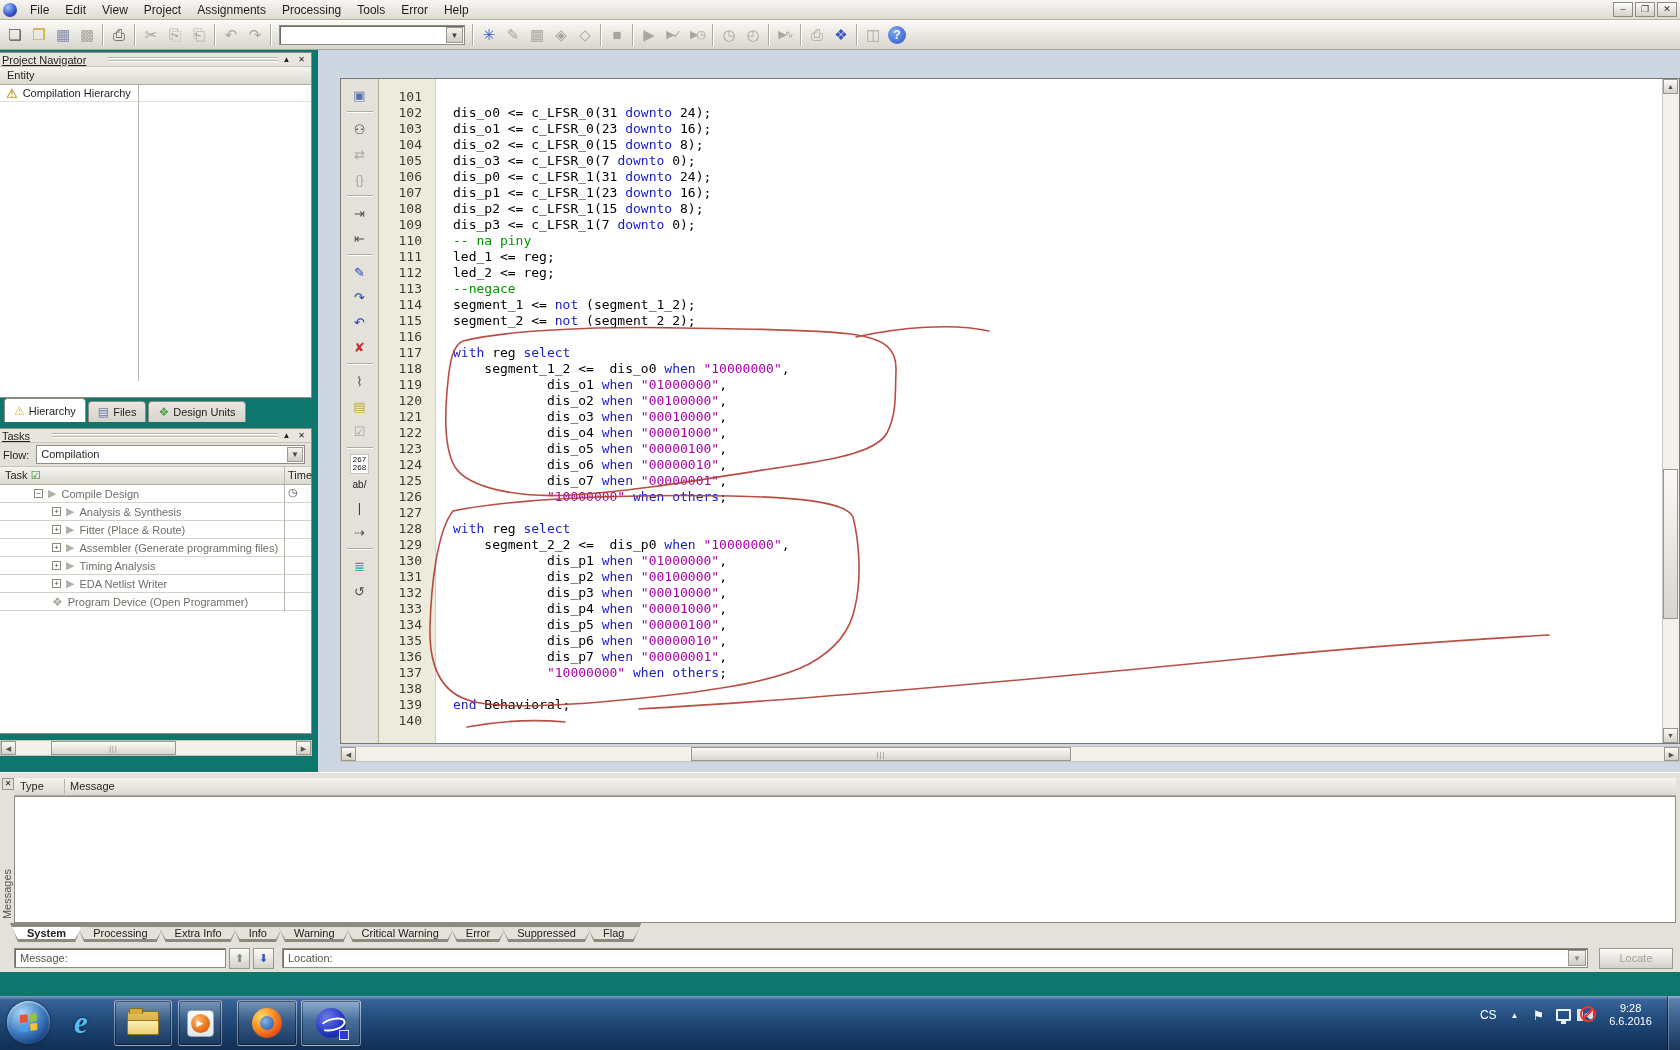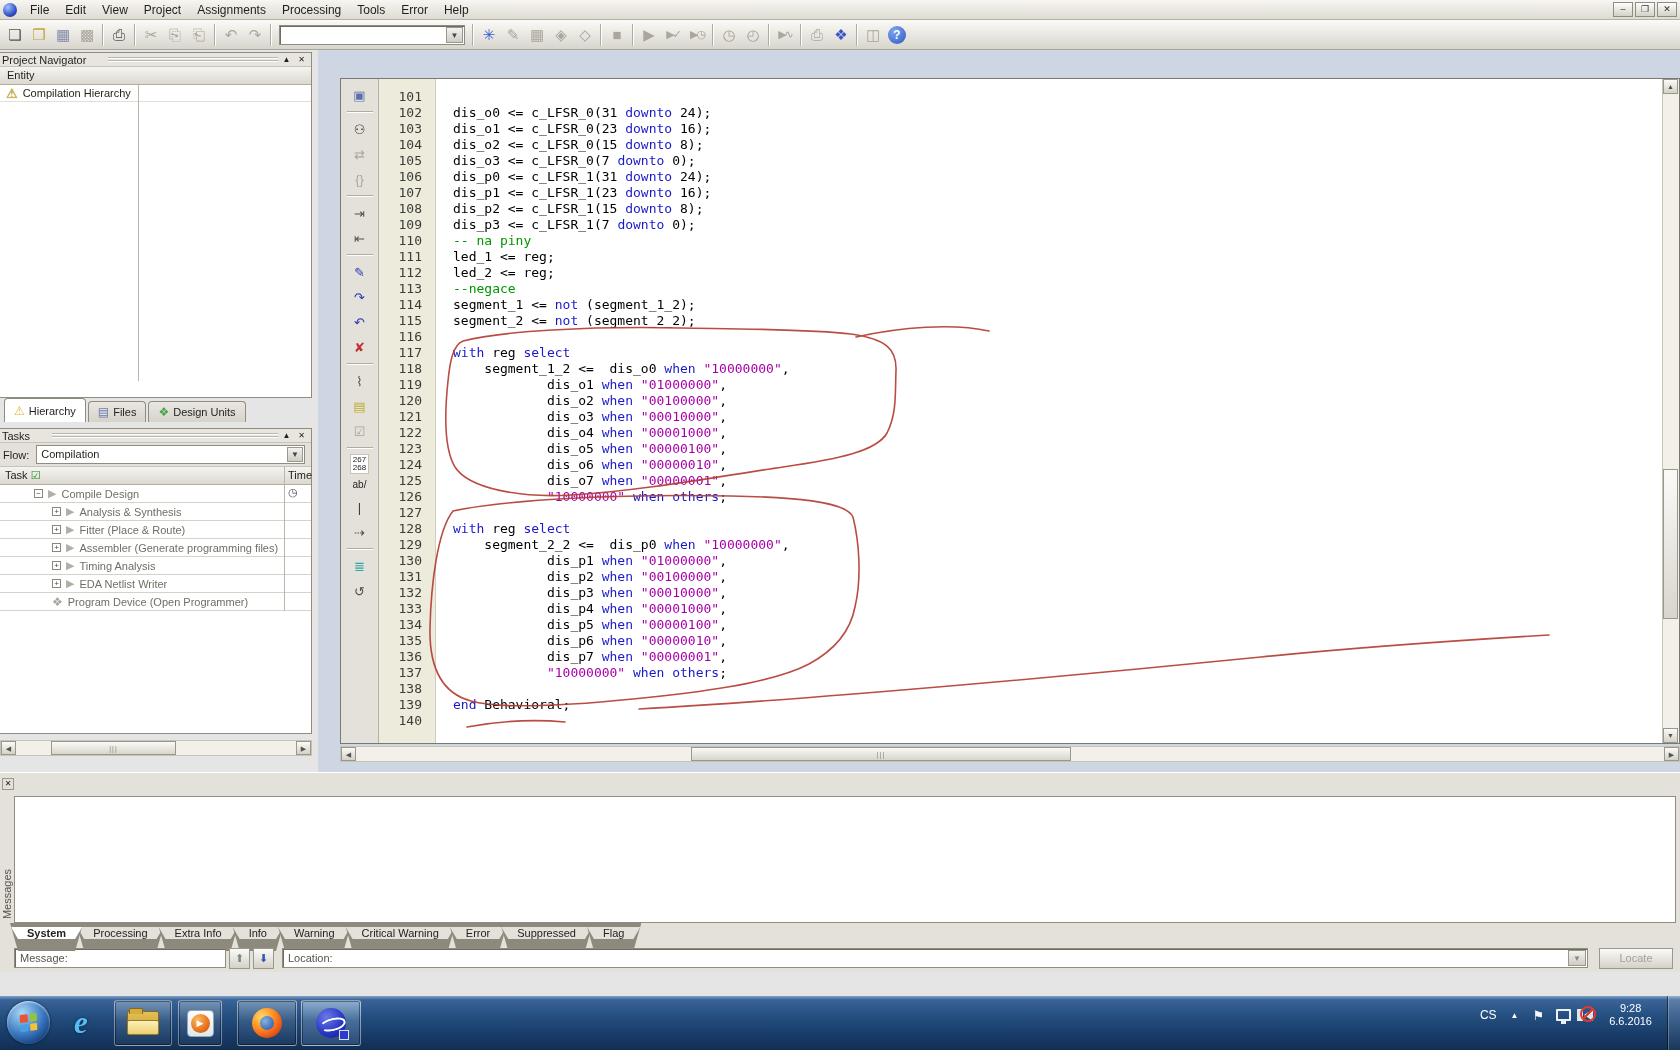--- a/index.html
+++ b/index.html
@@ -1,18 +1,18 @@
 <!DOCTYPE html>
 <html><head>
 <meta charset="utf-8">
 <style>
   * { margin:0; padding:0; box-sizing:border-box; }
   html,body { background:#555; }
   .screen { position:relative; width:1680px; height:1050px; overflow:hidden;
-            background:#e5e5e5; font-family:"Liberation Sans",sans-serif; color:#201f1b; }
+            background:#0f766e; font-family:"Liberation Sans",sans-serif; color:#201f1b; }
 
   
   .menubar { position:absolute; left:0; top:0; width:100%; height:20px;
              background:linear-gradient(#f8f6f2,#dedbd3); border-bottom:1px solid #b3b0a5;
              display:flex; align-items:center; }
   .app-icon { width:14px; height:14px; margin:0 5px 0 3px; border-radius:50%;
               background:radial-gradient(circle at 35% 30%, #9fc4ff, #3451c8 60%, #15247a); flex:0 0 auto; }
   .menu-item { font-size:12px; padding:2px 8px; cursor:default; }
   .win-buttons { position:absolute; right:3px; top:2px; display:flex; gap:2px; }
   .win-btn { width:20px; height:15px; background:linear-gradient(#fdfdfc,#d4d1c8);
@@ -33,21 +33,21 @@
               background:linear-gradient(#f4f2ee,#cfccc4); border:1px solid #9a978b;
               font-size:8px; color:#444; text-align:center; line-height:15px; }
   .tb-help { width:18px; height:18px; border-radius:50%;
              background:radial-gradient(circle at 35% 30%, #7fa8f0, #2a55c0);
              color:#fff; font-weight:bold; font-size:12px; text-align:center; line-height:18px; margin-left:3px; }
 
   
   .panel { position:absolute; background:#fff; border:1px solid #8f8d80; }
   .panel-head { height:14px; background:#e8e5df; display:flex; align-items:center;
                 padding:0 3px 0 5px; border-bottom:1px solid #c6c3b8; }
-  .panel-title { font-size:11px; white-space:nowrap; margin-right:22px; }
+  .panel-title { font-size:11px; white-space:nowrap; margin-right:22px;text-decoration:underline; }
   .panel-grip { flex:1; height:6px; background:repeating-linear-gradient(#b9b6ab 0 1px,#fdfdfc 1px 2px, transparent 2px 3px); margin-top:1px;}
   .ph-btn { width:13px; height:12px; margin-left:2px; font-size:8px; line-height:11px; text-align:center;
             color:#222; background:#e8e5df; }
   .col-head { background:linear-gradient(#f6f4f0,#dcd9d1); border-bottom:1px solid #b0ad9f;
               font-size:11px; }
 
   .projnav { left:-4px; top:52px; width:316px; height:346px; }
   .pn-entity-head { height:18px; line-height:17px; padding-left:10px; position:relative; }
   .pn-coldiv { position:absolute; top:0; bottom:0; left:141px; width:1px; background:#b9b6ab; }
   .pn-body { position:relative; height:296px; }
@@ -126,21 +126,21 @@
   .messages { position:absolute; left:0; top:772px; width:1680px; height:200px; background:#e4e1da; border-top:1px solid #fff; }
   .msg-close { position:absolute; left:2px; top:5px; width:12px; height:12px; background:#e4e1da; border:1px solid #9a978b;
                font-size:8px; line-height:10px; text-align:center; color:#222; }
   .msg-head { position:absolute; left:14px; top:5px; right:4px; height:18px; line-height:17px; position:absolute; font-size:11px; }
   .msg-head .h1 { position:absolute; left:6px; } .msg-head .h2 { position:absolute; left:56px; }
   .msg-head .div1 { position:absolute; left:50px; top:1px; bottom:1px; width:1px; background:#b9b6ab; }
   .msg-list { position:absolute; left:14px; top:23px; right:4px; height:127px; background:#fff; border:1px solid #8f8d80; }
   .msg-side-label { position:absolute; left:-31px; top:115px; width:76px; transform:rotate(-90deg);
                     font-size:11px; color:#55534b; text-align:center; }
   .msg-tabs { position:absolute; left:10px; top:150px; height:19px; display:flex; }
-  .mtab-o { height:28px; clip-path:polygon(0 0,100% 0,calc(100% - 8px) 100%,8px 100%);
+  .mtab-o { height:19px; clip-path:polygon(0 0,100% 0,calc(100% - 8px) 100%,8px 100%);
             background:#8d8a7d; padding:0; margin-right:-7px; position:relative; }
   .mtab-i { height:17px; margin:0 1px; clip-path:polygon(0 0,100% 0,calc(100% - 7px) 100%,7px 100%);
             background:#e4e1da; font-size:11px; line-height:16px; padding:0 16px; color:#222; }
   .mtab-o.active { z-index:3; } .mtab-o.active .mtab-i { background:#fff; font-weight:bold; }
   .msg-bar { position:absolute; left:0; top:172px; width:100%; height:26px; display:flex; align-items:center; }
   .sunken-field { height:20px; background:#fff; border:1px solid #8f8d80; box-shadow:inset 1px 1px 0 #6f6d62;
                   font-size:11px; color:#55534b; line-height:18px; padding-left:5px; position:relative; }
   .msg-field { width:212px; margin-left:14px; }
   .loc-field { width:1306px; margin-left:8px; }
   .loc-field .drop { position:absolute; right:1px; top:1px; bottom:1px; width:18px;
@@ -481,20 +481,25 @@
 
     <div class="sb-track" style="left:22px;top:696px;width:1340px;height:16px;">
       <span class="sb-arrow" style="left:0;top:0;width:15px;height:14px;line-height:13px;">◀</span>
       <span class="sb-arrow" style="right:0;top:0;width:15px;height:14px;line-height:13px;">▶</span>
       <span class="sb-thumb" style="left:350px;top:0;width:380px;height:14px;">|||</span>
     </div>
   </div>
 
   <div class="messages">
     <span class="msg-close">✕</span>
+    <div class="col-head msg-head">
+      <span class="h1">Type</span>
+      <span class="div1"></span>
+      <span class="h2">Message</span>
+    </div>
     <div class="msg-list"></div>
     <div class="msg-side-label">Messages</div>
     <div class="msg-tabs" id="msg-tabs">
         <span class="mtab-o active"><span class="mtab-i">System</span></span>
         <span class="mtab-o"><span class="mtab-i">Processing</span></span>
         <span class="mtab-o"><span class="mtab-i">Extra Info</span></span>
         <span class="mtab-o"><span class="mtab-i">Info</span></span>
         <span class="mtab-o"><span class="mtab-i">Warning</span></span>
         <span class="mtab-o"><span class="mtab-i">Critical Warning</span></span>
         <span class="mtab-o"><span class="mtab-i">Error</span></span>

